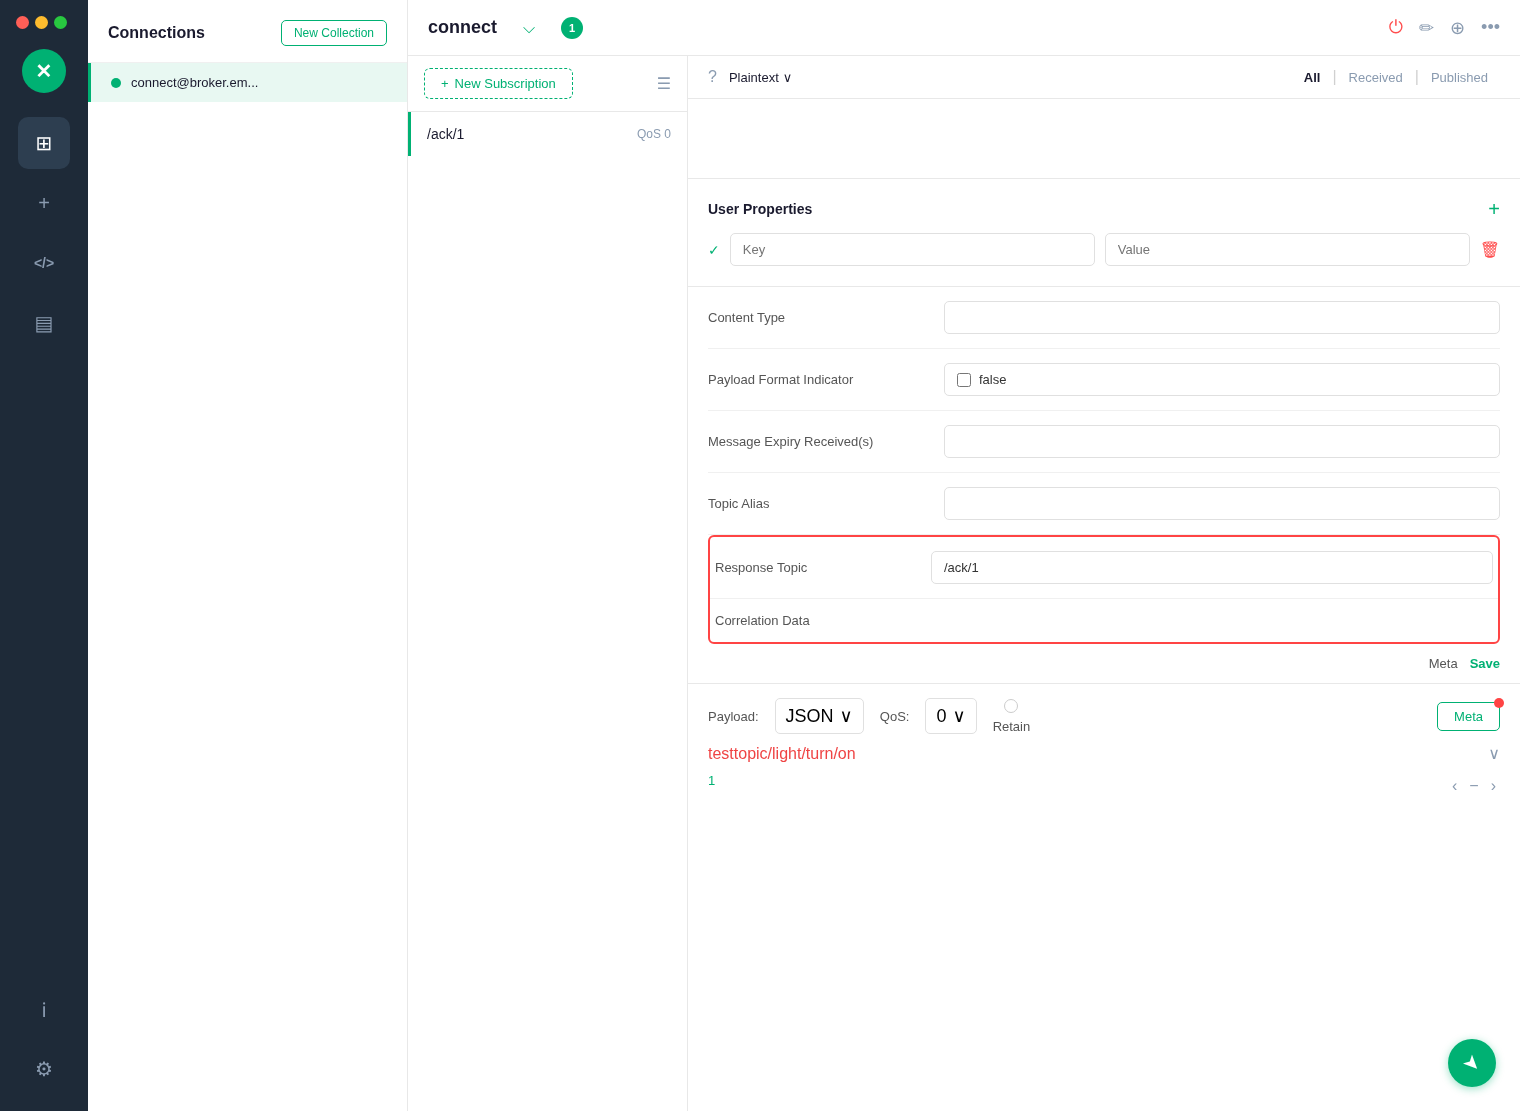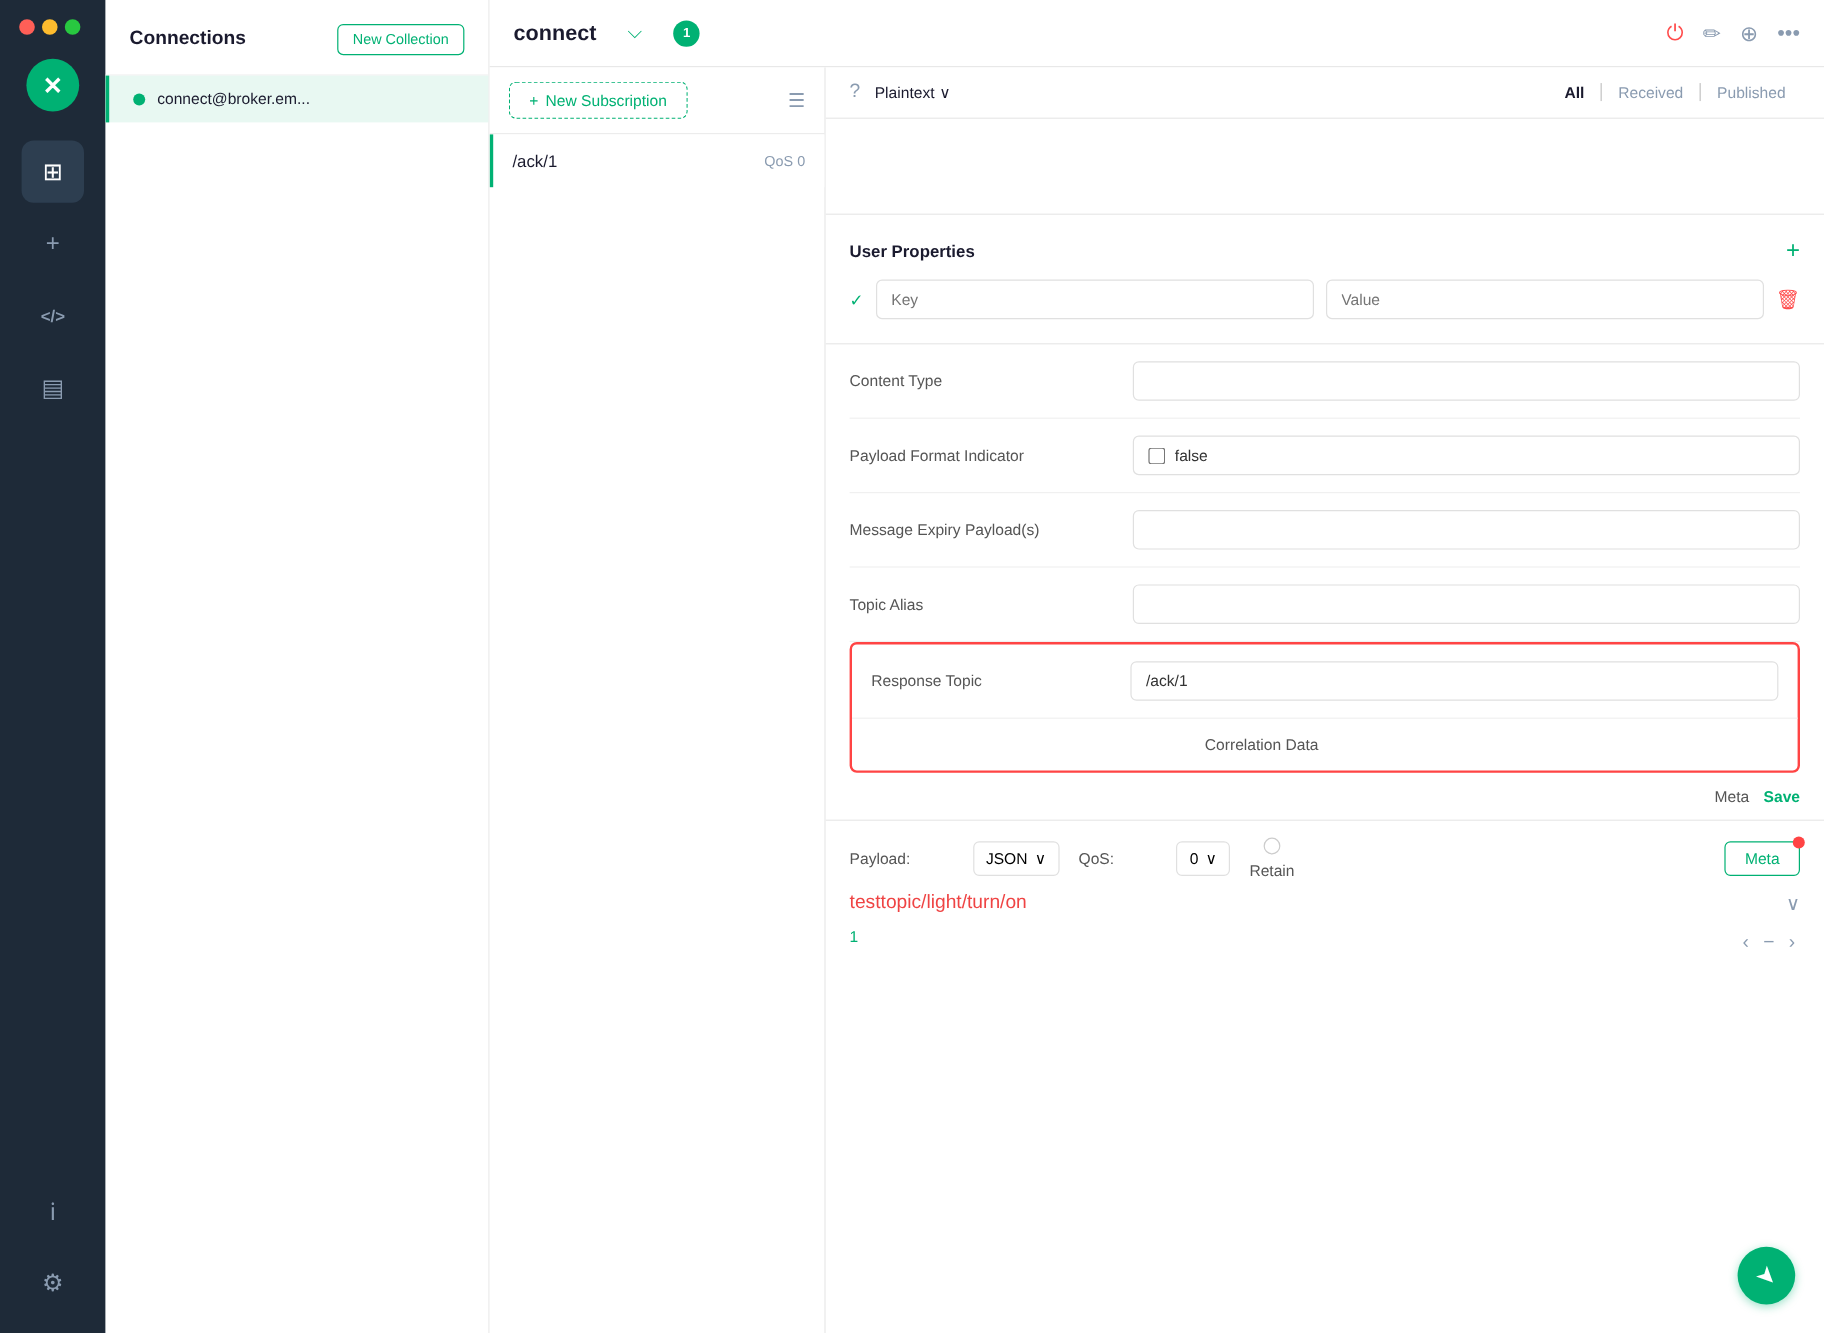--- a/index.html
+++ b/index.html
@@ -286,23 +286,22 @@
 
     
     .highlighted-section {
       border: 2px solid #ff4444;
       border-radius: 6px;
       margin: 0 20px;
     }
     .highlighted-field-row {
       display: flex;
       align-items: center;
-      padding: 14px 16px;
+      padding: 14px 5px;
       gap: 16px;
-      justify-content: center;
     }
     .highlighted-field-row:not(:last-child) {
       border-bottom: 1px solid #f0f0f0;
     }
     .highlighted-field-label {
       width: 200px;
       font-size: 13px;
       color: #555;
       flex-shrink: 0;
     }
@@ -347,24 +346,23 @@
     .publish-label {
       font-size: 13px; color: #555; font-weight: 500;
     }
     .payload-select, .qos-select {
       display: flex;
       align-items: center;
       gap: 6px;
       border: 1px solid #e0e0e0;
       border-radius: 5px;
       padding: 6px 10px;
-      font-size: 13px;
+      font-size: 18px;
       cursor: pointer;
       background: white;
-      margin-left: 36px;
     }
     .retain-label {
       display: flex;
       align-items: center;
       gap: 6px;
       font-size: 13px;
       color: #555;
       flex-direction: column;
     }
     .retain-radio {
@@ -556,21 +554,21 @@
             <input class="field-input" type="text" value="" style="">
           </div>
           <div class="field-row">
             <span class="field-label">Payload Format Indicator</span>
             <div class="field-input-false">
               <input type="checkbox" class="field-checkbox" style="">
               <span>false</span>
             </div>
           </div>
           <div class="field-row">
-            <span class="field-label">Message Expiry Payload(s)</span>
+            <span class="field-label">Message Expiry Received(s)</span>
             <input class="field-input" type="text" value="" style="">
           </div>
           <div class="field-row">
             <span class="field-label">Topic Alias</span>
             <input class="field-input" type="text" value="" style="">
           </div>
         </div>
 
         <div class="highlighted-section">
           <div class="highlighted-field-row">

